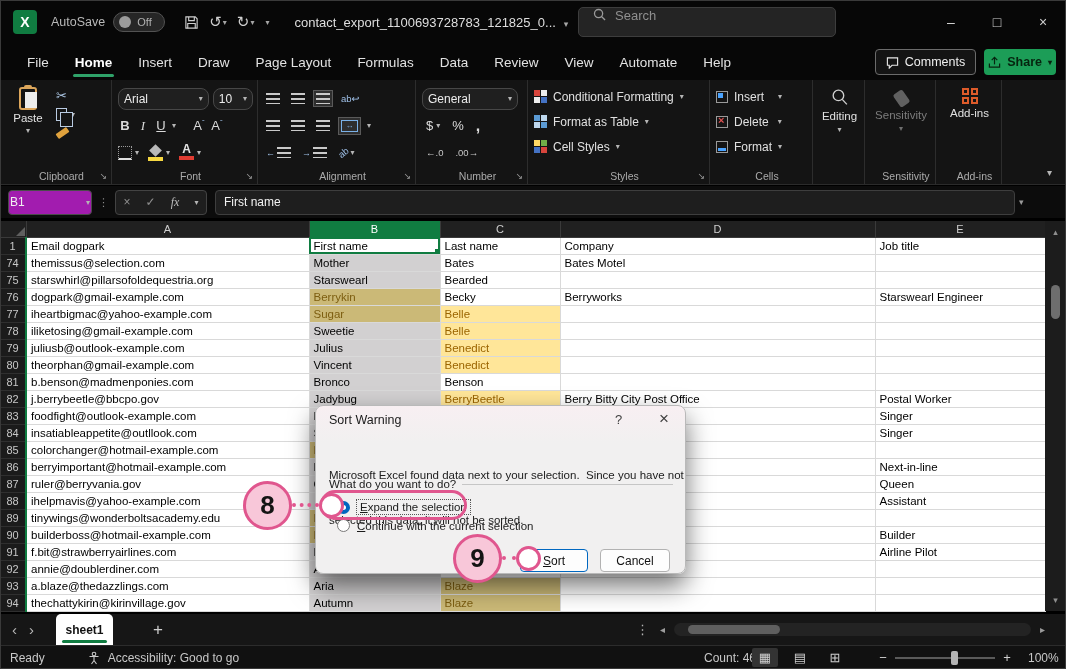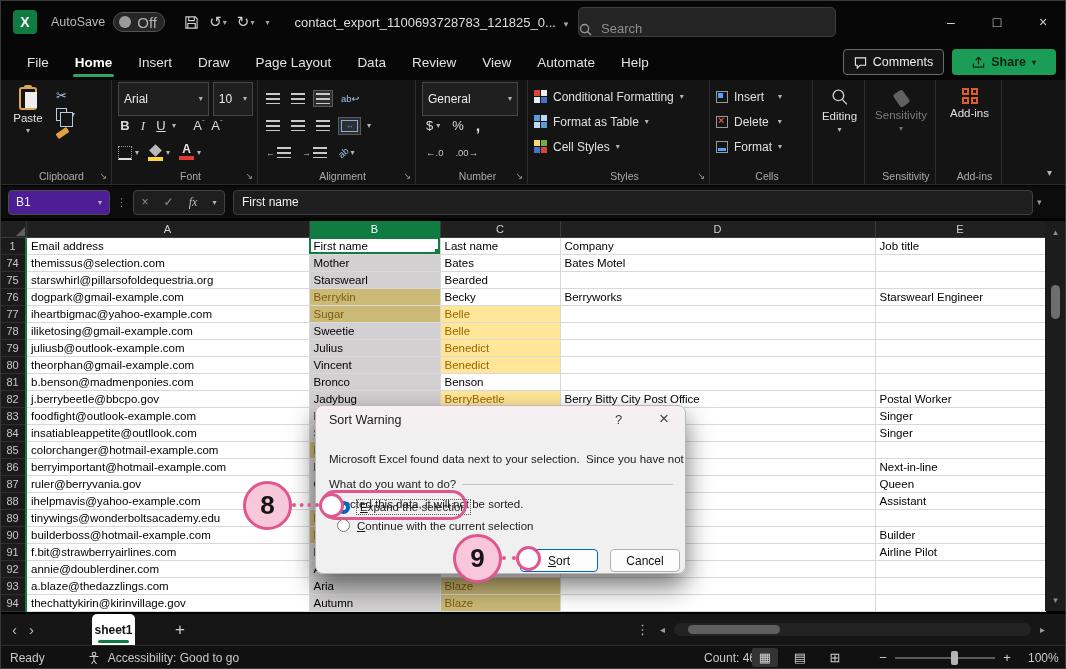--- a/index.html
+++ b/index.html
@@ -6,40 +6,40 @@
 html,body { width:1066px; height:669px; }
 body { position:relative; background:#000; font-family:"Liberation Sans",sans-serif; overflow:hidden; color:#d6d6d6; }
 body::after { content:''; position:absolute; inset:0; border:1px solid #3a3a3a; pointer-events:none; z-index:99; }
 
 
 #titlebar { position:absolute; left:0; top:0; width:1066px; height:44px; background:#070707; display:flex; align-items:center; }
 .xlogo { width:24px; height:24px; margin-left:13px; border-radius:4px; background:#107c41; color:#fff; font-weight:bold; font-size:14px; display:flex; align-items:center; justify-content:center; }
 .autosave-label { margin-left:14px; font-size:12.5px; color:#b9b9b9; }
 .toggle { margin-left:8px; width:52px; height:20px; border:1px solid #525252; border-radius:10px; background:#262626; display:flex; align-items:center; padding:0 5px; gap:6px; }
 .toggle .knob { width:12px; height:12px; border-radius:50%; background:#9b9b9b; }
-.toggle .state { font-size:15px; color:#b0b0b0; }
+.toggle .state { font-size:11px; color:#b0b0b0; }
 .qat { display:flex; align-items:center; margin-left:16px; gap:4px; }
 .qat .qbtn { color:#cfcfcf; font-size:15px; display:flex; align-items:center; padding:0 3px; }
 .qat .dd { font-size:8px; color:#a5a5a5; margin-left:1px; }
 .filename { margin-left:22px; font-size:13px; color:#dedede; white-space:nowrap; }
 .filename .dd { font-size:9px; color:#a5a5a5; margin-left:8px; }
-#searchbox { position:absolute; left:578px; top:7px; width:258px; height:30px; background:#242424; border:1px solid #3d3d3d; border-radius:5px; display:flex; align-items:flex-end; gap:9px; }
+#searchbox { position:absolute; left:578px; top:7px; width:258px; height:30px; background:#242424; border:1px solid #3d3d3d; border-radius:5px; display:flex; align-items:flex-start; padding-left:14px; gap:9px; }
 #searchbox .ph { color:#8f8f8f; font-size:13px; }
 #wincontrols { position:absolute; right:0; top:0; display:flex; height:44px; }
 #wincontrols span { width:46px; height:44px; display:flex; align-items:center; justify-content:center; color:#cfcfcf; font-size:14px; }
 
 
 #menubar { position:absolute; left:0; top:44px; width:1066px; height:36px; background:#070707; display:flex; align-items:center; padding-left:14px; }
 #menutabs { display:flex; align-items:center; height:100%; }
 #menutabs .mtab { padding:0 13px; font-size:13.5px; color:#e2e2e2; height:100%; display:flex; align-items:center; position:relative; }
 #menutabs .mtab.active { color:#fff; font-weight:bold; }
 #menutabs .mtab.active::after { content:''; position:absolute; left:11px; right:11px; bottom:3px; height:3px; border-radius:2px; background:#2fa269; }
 #menu-right { position:absolute; right:10px; top:49px; display:flex; gap:8px; }
 .comments-btn { height:26px; display:flex; align-items:center; gap:6px; padding:0 10px; border:1px solid #6b6b6b; border-radius:4px; background:#141414; color:#efefef; font-size:12.5px; }
-.share-btn { height:26px; display:flex; align-items:center; gap:6px; padding:0 20px; border-radius:4px; background:#1c9d57; color:#06240f; font-size:12.5px; font-weight:bold; }
+.share-btn { height:26px; display:flex; align-items:center; gap:6px; padding:0 4px; border-radius:4px; background:#1c9d57; color:#06240f; font-size:12.5px; font-weight:bold; }
 .share-btn .dd { font-size:8px; color:#06240f; }
 
 
 #ribbon { position:absolute; left:0; top:80px; width:1066px; height:105px; background:#141414; border-bottom:1px solid #2b2b2b; display:flex; }
 .rgroup { position:relative; border-right:1px solid #2d2d2d; padding:5px 4px 17px 6px; flex:none; }
 .glabel { position:absolute; bottom:2px; left:12px; right:0; text-align:center; font-size:10.5px; color:#ababab; }
 .launcher { position:absolute; bottom:3px; right:4px; font-size:9px; color:#9a9a9a; }
 .dd { font-size:8px; color:#b5b5b5; }
 .rrow { display:flex; align-items:center; gap:8px; height:27px; }
 
@@ -49,21 +49,21 @@
 .clipicon::before { content:''; position:absolute; top:-4px; left:3px; width:8px; height:4px; background:#dda75c; border-radius:2px; }
 .clipicon::after { content:''; position:absolute; top:3px; left:4px; width:12px; height:16px; background:#ededed; }
 .paste-big .plabel { font-size:11.5px; color:#e3e3e3; }
 .clip-col { display:flex; flex-direction:column; gap:5px; padding-top:3px; }
 .cuticon { color:#a9c3e0; font-size:13px; }
 .copyicon { width:11px; height:13px; border:1.5px solid #b9cbe2; position:relative; }
 .copyicon::after { content:''; position:absolute; left:2.5px; top:2.5px; width:11px; height:13px; border:1.5px solid #b9cbe2; background:#141414; }
 .painticon { width:13px; height:6px; background:#e0a23d; border-radius:1px; transform:rotate(-35deg); margin-top:4px; }
 
 #g-font { width:146px; }
-.rselect { height:34px; background:#1f1f1f; border:1px solid #474747; border-radius:0; color:#ececec; font-size:12px; display:flex; align-items:center; justify-content:space-between; padding:0 5px; }
+.rselect { height:22px; background:#1f1f1f; border:1px solid #474747; border-radius:8px; color:#ececec; font-size:12px; display:flex; align-items:center; justify-content:space-between; padding:0 5px; }
 .biu { font-size:13px; color:#dadada; width:14px; text-align:center; }
 .b { font-weight:bold; } .i { font-style:italic; font-family:"Liberation Serif",serif; } .u { text-decoration:underline; }
 .fsup { font-size:8px; color:#9fc0e8; vertical-align:super; }
 .brdicon { width:14px; height:14px; border:1px dotted #9a9a9a; border-bottom:2px solid #e0e0e0; }
 .colorstack { display:flex; flex-direction:column; align-items:center; line-height:10px; }
 .fillicon { width:9px; height:9px; background:#b9b9b9; transform:rotate(45deg); margin-top:2px; }
 .bar { width:15px; height:4px; margin-top:2px; }
 .acolor { font-size:12px; font-weight:bold; color:#e3e3e3; line-height:9px; }
 
 #g-align { width:158px; }
@@ -95,21 +95,21 @@
 #g-addins { width:66px; }
 .coll-label { font-size:11.5px; color:#e0e0e0; }
 .coll-label.dis { color:#7c7c7c; }
 .sensicon { width:11px; height:15px; background:#7b7b7b; border-radius:2px; transform:rotate(-35deg); opacity:.75; margin-top:3px; }
 .addinsicon { width:16px; height:16px; display:grid; grid-template-columns:1fr 1fr; grid-template-rows:1fr 1fr; gap:2px; }
 .addinsicon i { border:2px solid #dd5b2a; }
 #ribbon-collapse { position:absolute; right:14px; bottom:6px; color:#b5b5b5; font-size:10px; }
 
 
 #formularow { position:absolute; left:0; top:186px; width:1066px; height:32px; background:#0c0c0c; display:flex; align-items:center; }
-#namebox { margin-left:8px; width:102px; height:25px; background:#4c1d95; border:1px solid #4b4b4b; border-radius:4px; display:flex; align-items:center; justify-content:space-between; padding:0 7px; color:#f0f0f0; font-size:12px; }
+#namebox { margin-left:8px; width:84px; height:25px; background:#a21caf; border:1px solid #4b4b4b; border-radius:4px; display:flex; align-items:center; justify-content:space-between; padding:0 1px; color:#f0f0f0; font-size:12px; }
 .fsep { color:#8a8a8a; margin:0 6px; font-size:11px; }
 #fxbox { width:92px; height:25px; background:#1e1e1e; border:1px solid #434343; border-radius:4px; display:flex; align-items:center; justify-content:space-around; color:#8f8f8f; font-size:12px; }
 #fxbox .fx { font-style:italic; font-family:"Liberation Serif",serif; color:#bdbdbd; }
 #formulafield { margin-left:8px; width:800px; height:25px; background:#1e1e1e; border:1px solid #3e3e3e; border-radius:4px; display:flex; align-items:center; padding-left:8px; color:#f2f2f2; font-size:12px; }
 #formula-expand { margin-left:4px; color:#9a9a9a; font-size:9px; }
 
 
 #sheet { position:absolute; left:0; top:221px; border-collapse:collapse; table-layout:fixed; background:#fff; }
 #sheet td, #sheet th { overflow:hidden; white-space:nowrap; }
 #sheet th { height:16px; background:#202020; color:#cfcfcf; font-size:11px; font-weight:normal; border-right:1px solid #3a3a3a; border-bottom:1px solid #3a3a3a; }
@@ -125,45 +125,45 @@
 #sheet td.b1::after { content:''; position:absolute; right:0; bottom:0; width:5px; height:5px; background:#107c41; }
 #vscroll { position:absolute; left:1045px; top:221px; width:21px; height:390px; background:#1c1c1c; }
 #vscroll .sarrow { position:absolute; left:0; width:21px; text-align:center; color:#8f8f8f; font-size:9px; }
 #vscroll .thumb { position:absolute; left:6px; top:64px; width:9px; height:34px; background:#6e6e6e; border-radius:5px; }
 
 
 #dialog { position:absolute; left:315px; top:405px; width:371px; height:169px; background:linear-gradient(#f8eff2, #f1f0f0 22%); border:1px solid #b9b9b9; border-radius:8px; box-shadow:0 12px 26px rgba(0,0,0,.55); z-index:20; color:#1b1b1b; }
 .dlg-title { position:absolute; left:13px; top:7px; font-size:12.5px; color:#1a1a1a; }
 .dlg-help { position:absolute; left:299px; top:6px; font-size:13px; color:#414141; }
 .dlg-close { position:absolute; left:343px; top:3px; font-size:17px; color:#414141; }
-.dlg-body { position:absolute; left:13px; top:16px; font-size:11.5px; line-height:15px; color:#202020; white-space:pre-wrap; }
+.dlg-body { position:absolute; left:13px; top:32px; font-size:11.5px; line-height:15px; color:#202020; white-space:pre-wrap; }
 .dlg-q { position:absolute; left:13px; top:72px; right:12px; display:flex; align-items:center; gap:6px; font-size:11.5px; color:#202020; }
 .dlg-q .rule { flex:1; height:1px; background:#c6c6c6; }
 .radio-row { position:absolute; left:21px; display:flex; align-items:center; gap:7px; font-size:11.5px; }
 .radio { width:13px; height:13px; border-radius:50%; background:#fff; flex:none; }
 .radio.on { border:4px solid #0067c0; }
 .radio.off { border:1px solid #7a7a7a; }
 .optfocus { outline:1px dotted #555; padding:1px 3px; }
 .dlg-btns { position:absolute; left:204px; top:143px; display:flex; gap:12px; }
-.dbtn { width:78px; height:23px; display:flex; align-items:center; justify-content:center; background:#fdfdfd; border:1px solid #b2b2b2; border-radius:4px; font-size:12px; color:#111; }
+.dbtn { width:68px; height:23px; display:flex; align-items:center; justify-content:center; background:#fdfdfd; border:1px solid #b2b2b2; border-radius:4px; font-size:12px; color:#111; }
 .dbtn.primary { border:1px solid #0067c0; }
 .dbtn.cancel { width:70px; }
 u { text-decoration:underline; }
 
 
 .ann { z-index:30; }
 .bigcircle { position:absolute; width:49px; height:49px; border-radius:50%; background:#f8c7d9; border:3px solid #e0568e; display:flex; align-items:center; justify-content:center; font-size:26px; font-weight:bold; color:#141414; }
 .dotline { position:absolute; border-top:4px dotted #e0568e; height:0; }
 .wcircle { position:absolute; width:25px; height:25px; border-radius:50%; background:#fff; border:3px solid #e0568e; }
 .hlrect { position:absolute; border:3px solid #e0568e; border-radius:15px; z-index:22; }
 
 
 #tabbar { position:absolute; left:0; top:614px; width:1066px; height:31px; background:#161616; display:flex; align-items:center; }
 #tabbar .nav { color:#b9b9b9; font-size:15px; padding:0 12px; }
-#sheettab { margin-left:58px; width:43px; height:31px; background:#fff; border-radius:5px 5px 0 0; display:flex; align-items:center; justify-content:center; position:relative; }
+#sheettab { margin-left:22px; width:57px; height:31px; background:#fff; border-radius:5px 5px 0 0; display:flex; align-items:center; justify-content:center; position:relative; }
 #sheettab .tname { font-size:12px; font-weight:bold; color:#111; }
 #sheettab::after { content:''; position:absolute; left:6px; right:6px; bottom:2px; height:3px; background:#107c41; border-radius:2px; }
 #newsheet { margin-left:40px; color:#cfcfcf; font-size:17px; }
 #tab-dots { position:absolute; left:636px; color:#b5b5b5; font-size:13px; }
 #hscroll { position:absolute; left:660px; top:8px; width:385px; height:16px; }
 #hscroll .ha { position:absolute; top:2px; color:#9c9c9c; font-size:10px; }
 #hscroll .track { position:absolute; left:14px; right:14px; top:1px; height:13px; background:#232323; border-radius:7px; }
 #hscroll .hthumb { position:absolute; left:28px; top:3px; width:92px; height:9px; background:#5f5f5f; border-radius:5px; }
 
 
@@ -224,20 +224,21 @@
   </div>
 </div>
 
 <div id="menubar">
   <div id="menutabs">
       <div class="mtab">File</div>
       <div class="mtab active">Home</div>
       <div class="mtab">Insert</div>
       <div class="mtab">Draw</div>
       <div class="mtab">Page Layout</div>
+      <div class="mtab">Formulas</div>
       <div class="mtab">Data</div>
       <div class="mtab">Review</div>
       <div class="mtab">View</div>
       <div class="mtab">Automate</div>
       <div class="mtab">Help</div>
     </div>
 </div>
 <div id="menu-right">
   <div class="comments-btn">
     <svg width="13" height="13" viewBox="0 0 14 14" fill="none" stroke="#e8e8e8" stroke-width="1.2">
@@ -507,21 +508,21 @@
         <th>A</th>
         <th class="selcol">B</th>
         <th>C</th>
         <th>D</th>
         <th>E</th>
       </tr>
     </thead>
   <tbody id="grid-rows">
       <tr>
         <td class="rh">1</td>
-        <td class="">Email address</td>
+        <td class="">Email dogpark</td>
         <td class="b1">First name</td>
         <td class="">Last name</td>
         <td class="">Company</td>
         <td class="">Job title</td>
       </tr>
       <tr>
         <td class="rh">74</td>
         <td class="">themissus@selection.com</td>
         <td class="sel">Mother</td>
         <td class="">Bates</td>

